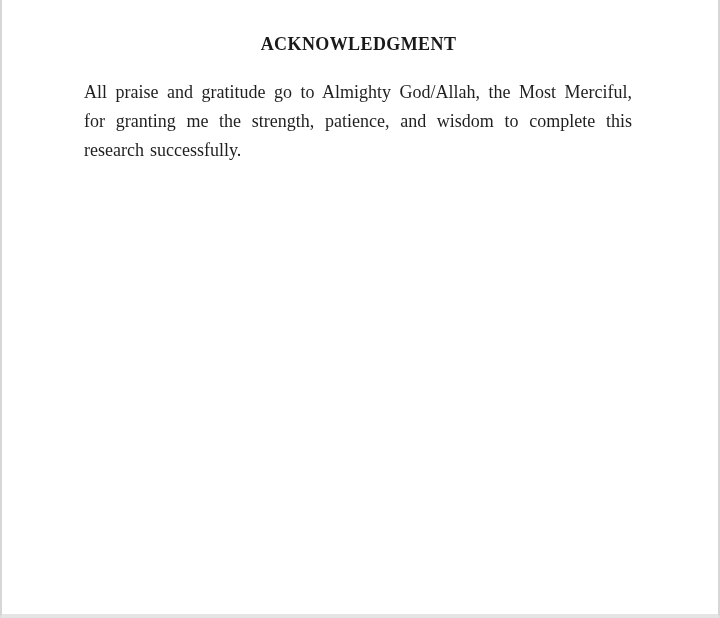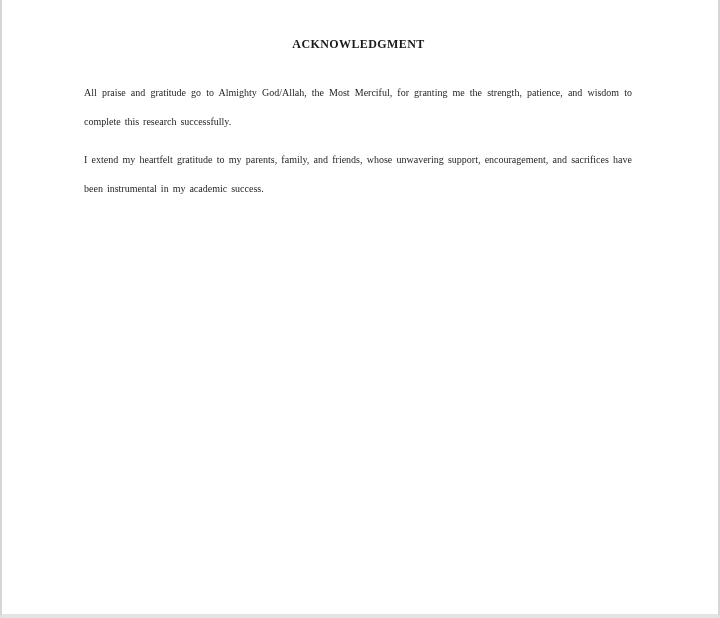--- a/index.html
+++ b/index.html
@@ -19,30 +19,30 @@
     box-sizing: border-box;
     width: 720px;
     height: 618px;
     background: #ffffff;
     border-left: 2px solid #d6d6d6;
     border-right: 2px solid #d6d6d6;
     border-bottom: 4px solid #e4e4e4;
     padding: 34px 85px 0 82px;
   }
   .doc-title {
-    font-size: 12px;
+    font-size: 18px;
     font-weight: bold;
     color: #1a1a1a;
     text-align: center;
     letter-spacing: 0.4px;
     margin: 0 0 24px 0;
     line-height: 20px;
   }
   .para {
-    font-size: 10px;
+    font-size: 18px;
     color: #1f1f1f;
     line-height: 29px;
     text-align: justify;
     text-justify: inter-word;
     word-spacing: 1.5px;
     margin: 0 1px 9px 0;
   }
   .para:last-child {
     margin-bottom: 0;
   }
@@ -51,16 +51,15 @@
 <body>
 
 <div class="viewport">
   <div class="page">
     <h1 class="doc-title">ACKNOWLEDGMENT</h1>
 
     <p class="para">All praise and gratitude go to Almighty God/Allah, the Most Merciful, for granting me the strength, patience, and wisdom to complete this research successfully.</p>
 
 
 
-    <p class="para">I extend my heartfelt gratitude to my parents, family, and friends, whose unwavering support, encouragement, and sacrifices have been instrumental in my academic success.</p>
 
   </div>
 </div>
 
 </body></html>

